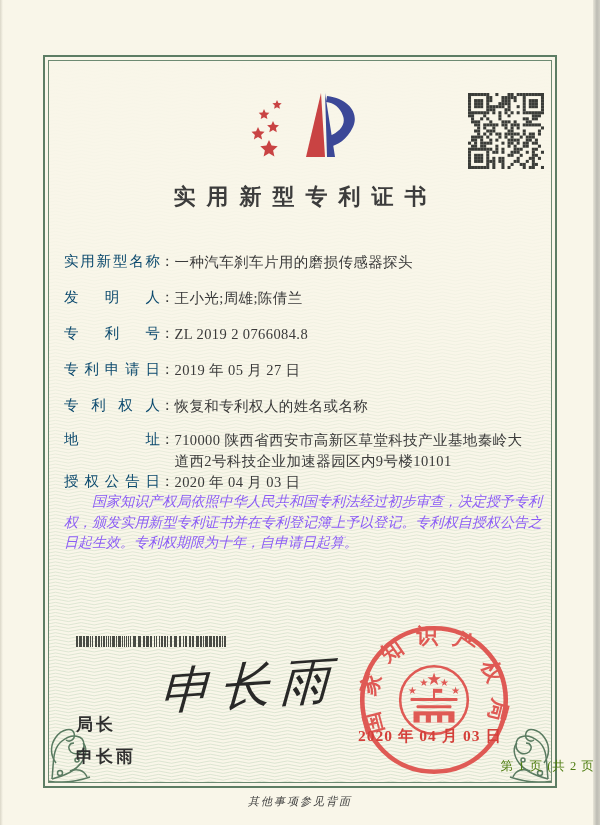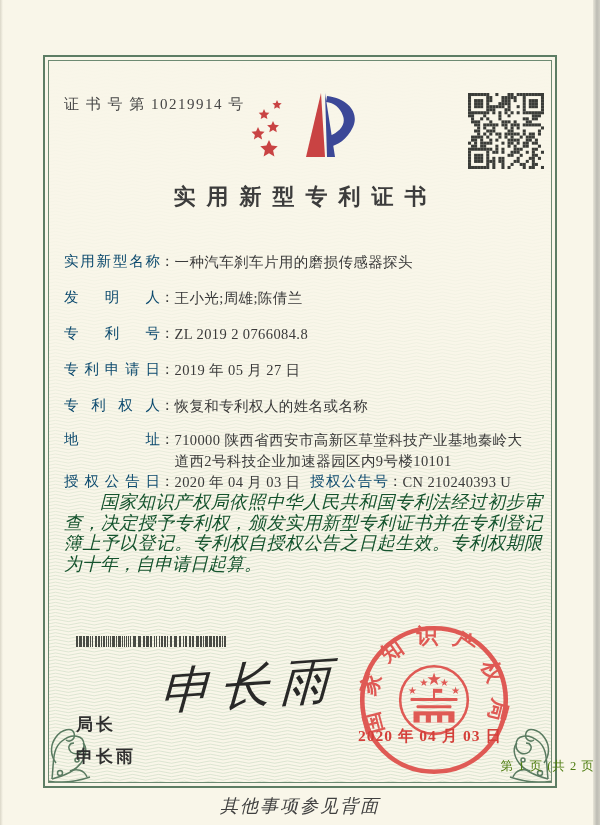--- a/index.html
+++ b/index.html
@@ -37,39 +37,39 @@
   .fields{position:absolute;left:64px;top:0;width:478px;z-index:3;font-size:14.5px;}
   .frow{position:absolute;left:0;}
   .flabel{display:inline-block;width:96px;text-align:justify;text-align-last:justify;
     vertical-align:top;color:#0c4a6e;}
   .fcolon{display:inline-block;vertical-align:top;}
   .fvalue{display:inline-block;max-width:362px;vertical-align:top;letter-spacing:.4px;line-height:21px;}
   .grant2{position:absolute;left:246px;top:0;white-space:nowrap;}
   .grant2 .flabel{width:78px;}
 
   .paras{position:absolute;left:64px;top:492px;width:478px;z-index:3;
-    font-size:18px;line-height:20.5px;font-style:italic;text-align:justify;color:#14532d;}
+    font-size:14px;line-height:20.5px;font-style:italic;text-align:justify;color:#8b5cf6;}
   .paras p{margin:0;text-indent:2em;}
 
   .barcode{position:absolute;left:76px;top:636px;z-index:3;}
 
   .official{position:absolute;left:76px;top:684px;z-index:3;
     font-size:17px;line-height:32px;letter-spacing:3px;font-weight:600;color:#2f2f2f;margin-top:25px;}
   .signature{position:absolute;left:160px;top:652px;width:200px;z-index:4;
     font-size:50px;font-style:italic;letter-spacing:10px;color:#181818;
     transform:rotate(-4deg) skewX(-6deg);opacity:.92;}
 
   .seal{position:absolute;left:352px;top:616px;z-index:5;}
   .seal-date{position:absolute;left:350px;top:726px;width:160px;text-align:center;z-index:6;
     color:#d4403a;font-size:15.5px;font-weight:600;letter-spacing:1px;}
 
   .page-info{position:absolute;left:0;right:0;top:758px;text-align:right;
     font-size:12.5px;letter-spacing:1px;color:#4d7c0f;z-index:3;padding-left:22px;}
   .back-note{position:absolute;left:0;right:0;top:794px;text-align:center;
-    font-size:18px;font-style:italic;letter-spacing:2px;color:#3f3f3f;z-index:3;}
+    font-size:11px;font-style:italic;letter-spacing:2px;color:#3f3f3f;z-index:3;}
 </style>
 </head>
 <body>
 
 <div class="page">
 
   <div class="frame">
     <div class="frame-inner">
       <svg id="guilloche" class="guilloche" viewBox="0 0 506 725">
           <g fill="none" stroke="#bcd2b6" stroke-width="0.6">
@@ -310,21 +310,20 @@
           <path d="M10 60 C4 52 4 42 10 34 C16 26 26 24 28 30 C30 36 24 40 20 37"></path>
           <path d="M24 68 C31 65 38 67 41 74"></path>
           <path d="M2 78 C14 80 30 79 44 74"></path>
           <circle cx="14" cy="70" r="2.5"></circle>
           <circle cx="31" cy="57" r="2"></circle>
         </g>
       </svg>
     </div>
   </div>
 
-  <div class="cert-number">证 书 号 第 10219914 号</div>
 
   <svg class="logo" width="110" height="78" viewBox="0 0 110 78">
     <g fill="#c94343">
       <path d="M22 50 l2.6 5.6 6.1.6 -4.6 4.2 1.3 6 -5.4-3.1 -5.4 3.1 1.3-6 -4.6-4.2 6.1-.6z"></path>
       <path d="M11 37 l2 4.2 4.6.5 -3.5 3.2 1 4.5 -4.1-2.3 -4.1 2.3 1-4.5 -3.4-3.2 4.6-.5z"></path>
       <path d="M26 31 l1.8 3.8 4.2.4 -3.1 2.9.9 4.1 -3.8-2.1 -3.7 2.1.9-4.1 -3.1-2.9 4.2-.4z"></path>
       <path d="M17 19 l1.6 3.4 3.8.4 -2.8 2.6.8 3.7 -3.4-1.9 -3.3 1.9.8-3.7 -2.8-2.6 3.8-.4z"></path>
       <path d="M30 10 l1.4 3 3.3.3 -2.5 2.3.7 3.2 -2.9-1.6 -2.9 1.6.7-3.2 -2.4-2.3 3.3-.3z"></path>
       <polygon points="74,3 59,67 78,67"></polygon>
     </g>
@@ -663,23 +662,20 @@
       <span class="flabel">专利申请日</span><span class="fcolon">：</span><span class="fvalue">2019 年 05 月 27 日</span>
     </div>
     <div class="frow" style="top:396px">
       <span class="flabel">专利权人</span><span class="fcolon">：</span><span class="fvalue">恢复和专利权人的姓名或名称</span>
     </div>
     <div class="frow" style="top:430px">
       <span class="flabel">地址</span><span class="fcolon">：</span><span class="fvalue">710000 陕西省西安市高新区草堂科技产业基地秦岭大道西2号科技企业加速器园区内9号楼10101</span>
     </div>
     <div class="frow" style="top:472px;width:478px">
       <span class="flabel">授权公告日</span><span class="fcolon">：</span><span class="fvalue">2020 年 04 月 03 日</span>
-      <span class="grant2">
-        <span class="flabel">授权公告号</span><span class="fcolon">：</span><span class="fvalue">CN 210240393 U</span>
-      </span>
     </div>
   </div>
 
   <div class="paras">
     <p>国家知识产权局依照中华人民共和国专利法经过初步审查，决定授予专利权，颁发实用新型专利证书并在专利登记簿上予以登记。专利权自授权公告之日起生效。专利权期限为十年，自申请日起算。</p>
   </div>
 
   <svg id="barcode" class="barcode" width="152" height="11" viewBox="0 0 152 11">
       <g fill="#4a4c46">
         <rect x="0" y="0" width="2" height="11"></rect>

